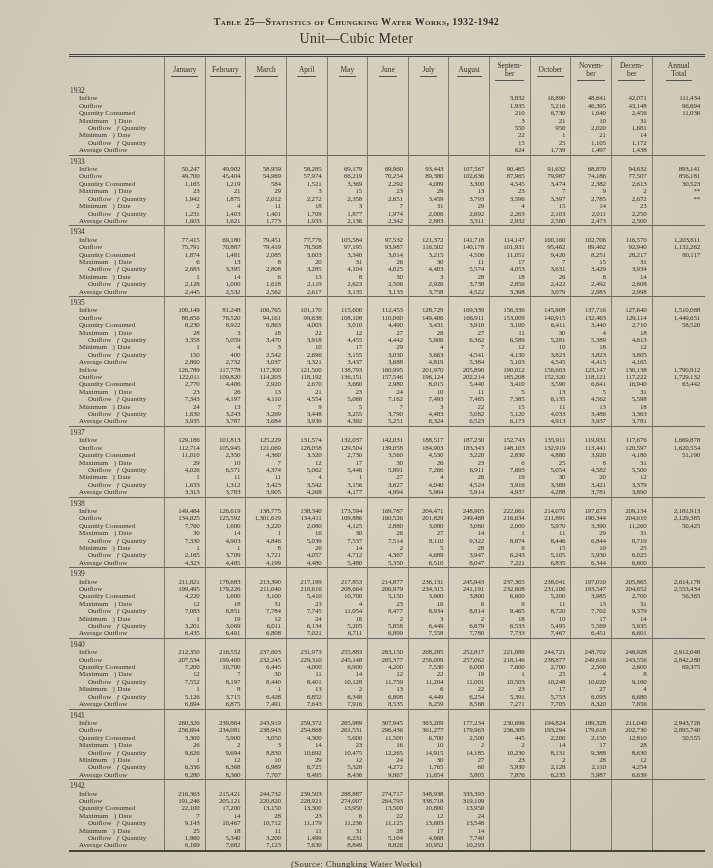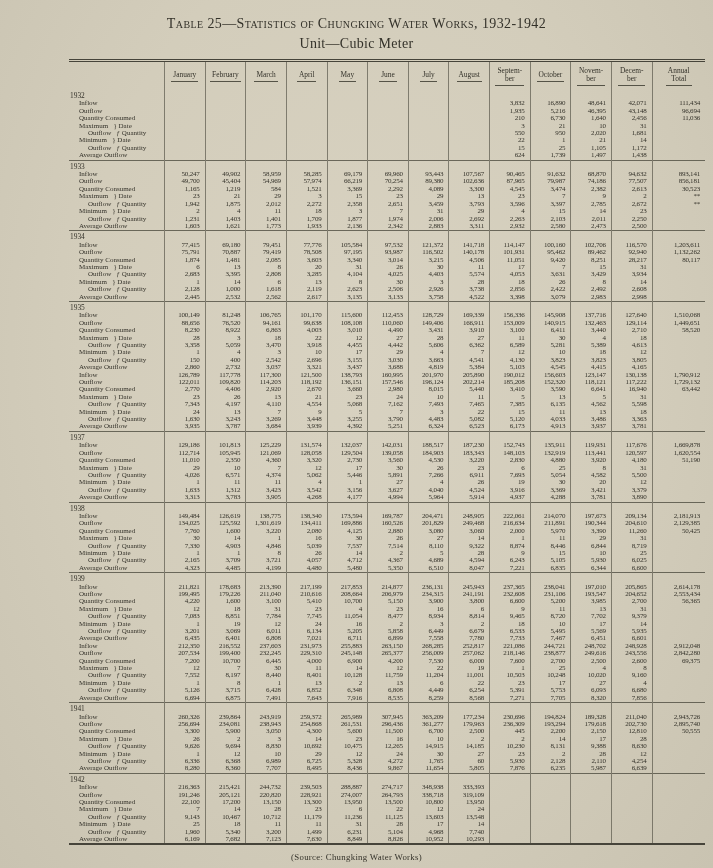--- a/index.html
+++ b/index.html
@@ -6,21 +6,21 @@
   body {
     width:713px; height:868px;
     background: radial-gradient(ellipse at 50% 40%, #d8d2c1 0%, #d3cdbb 55%, #c9c3b1 100%);
     font-family:"Liberation Serif", serif;
     color:#34322a;
     position:relative; overflow:hidden;
     -webkit-font-smoothing:antialiased;
   }
   .page { position:absolute; inset:0; padding-top:16px; }
   .title {
-    text-align:center; font-weight:normal; font-size:14px;
+    text-align:center; font-weight:bold; font-size:10px;
     font-variant:small-caps; letter-spacing:.4px;
   }
   .subtitle { text-align:center; font-size:14px; margin-top:4px; letter-spacing:.3px; }
   .table-wrap { margin:7px 8px 0 69px; }
   table.stats {
     border-collapse:collapse; table-layout:fixed; width:636px;
     border-top:3px double #46443a; border-bottom:2px solid #46443a;
   }
   col.c-label { width:94px; }
   col.c-month { width:40px; }
@@ -1068,21 +1068,21 @@
           </tr>
           <tr>
             <td class="lbl i2">Outflow   ƒ Quantity</td>
             <td class="val">2,165</td>
             <td class="val">3,709</td>
             <td class="val">3,721</td>
             <td class="val">4,057</td>
             <td class="val">4,712</td>
             <td class="val">4,367</td>
             <td class="val">4,689</td>
-            <td class="val">4,594</td>
+            <td class="val">3,947</td>
             <td class="val">6,243</td>
             <td class="val">5,105</td>
             <td class="val">5,930</td>
             <td class="val">6,025</td>
             <td class="val"></td>
           </tr>
           <tr>
             <td class="lbl i1">Average Outflow</td>
             <td class="val">4,323</td>
             <td class="val">4,485</td>
@@ -1239,20 +1239,36 @@
             <td class="val">7,558</td>
             <td class="val">7,780</td>
             <td class="val">7,733</td>
             <td class="val">7,467</td>
             <td class="val">6,451</td>
             <td class="val">6,601</td>
             <td class="val"></td>
           </tr>
         </tbody>
         <tbody>
+          <tr class="year-row">
+            <td class="lbl i0">1940</td>
+            <td class="val"></td>
+            <td class="val"></td>
+            <td class="val"></td>
+            <td class="val"></td>
+            <td class="val"></td>
+            <td class="val"></td>
+            <td class="val"></td>
+            <td class="val"></td>
+            <td class="val"></td>
+            <td class="val"></td>
+            <td class="val"></td>
+            <td class="val"></td>
+            <td class="val"></td>
+          </tr>
           <tr>
             <td class="lbl i1">Inflow</td>
             <td class="val">212,350</td>
             <td class="val">216,552</td>
             <td class="val">237,603</td>
             <td class="val">231,973</td>
             <td class="val">255,883</td>
             <td class="val">263,150</td>
             <td class="val">268,285</td>
             <td class="val">252,817</td>

